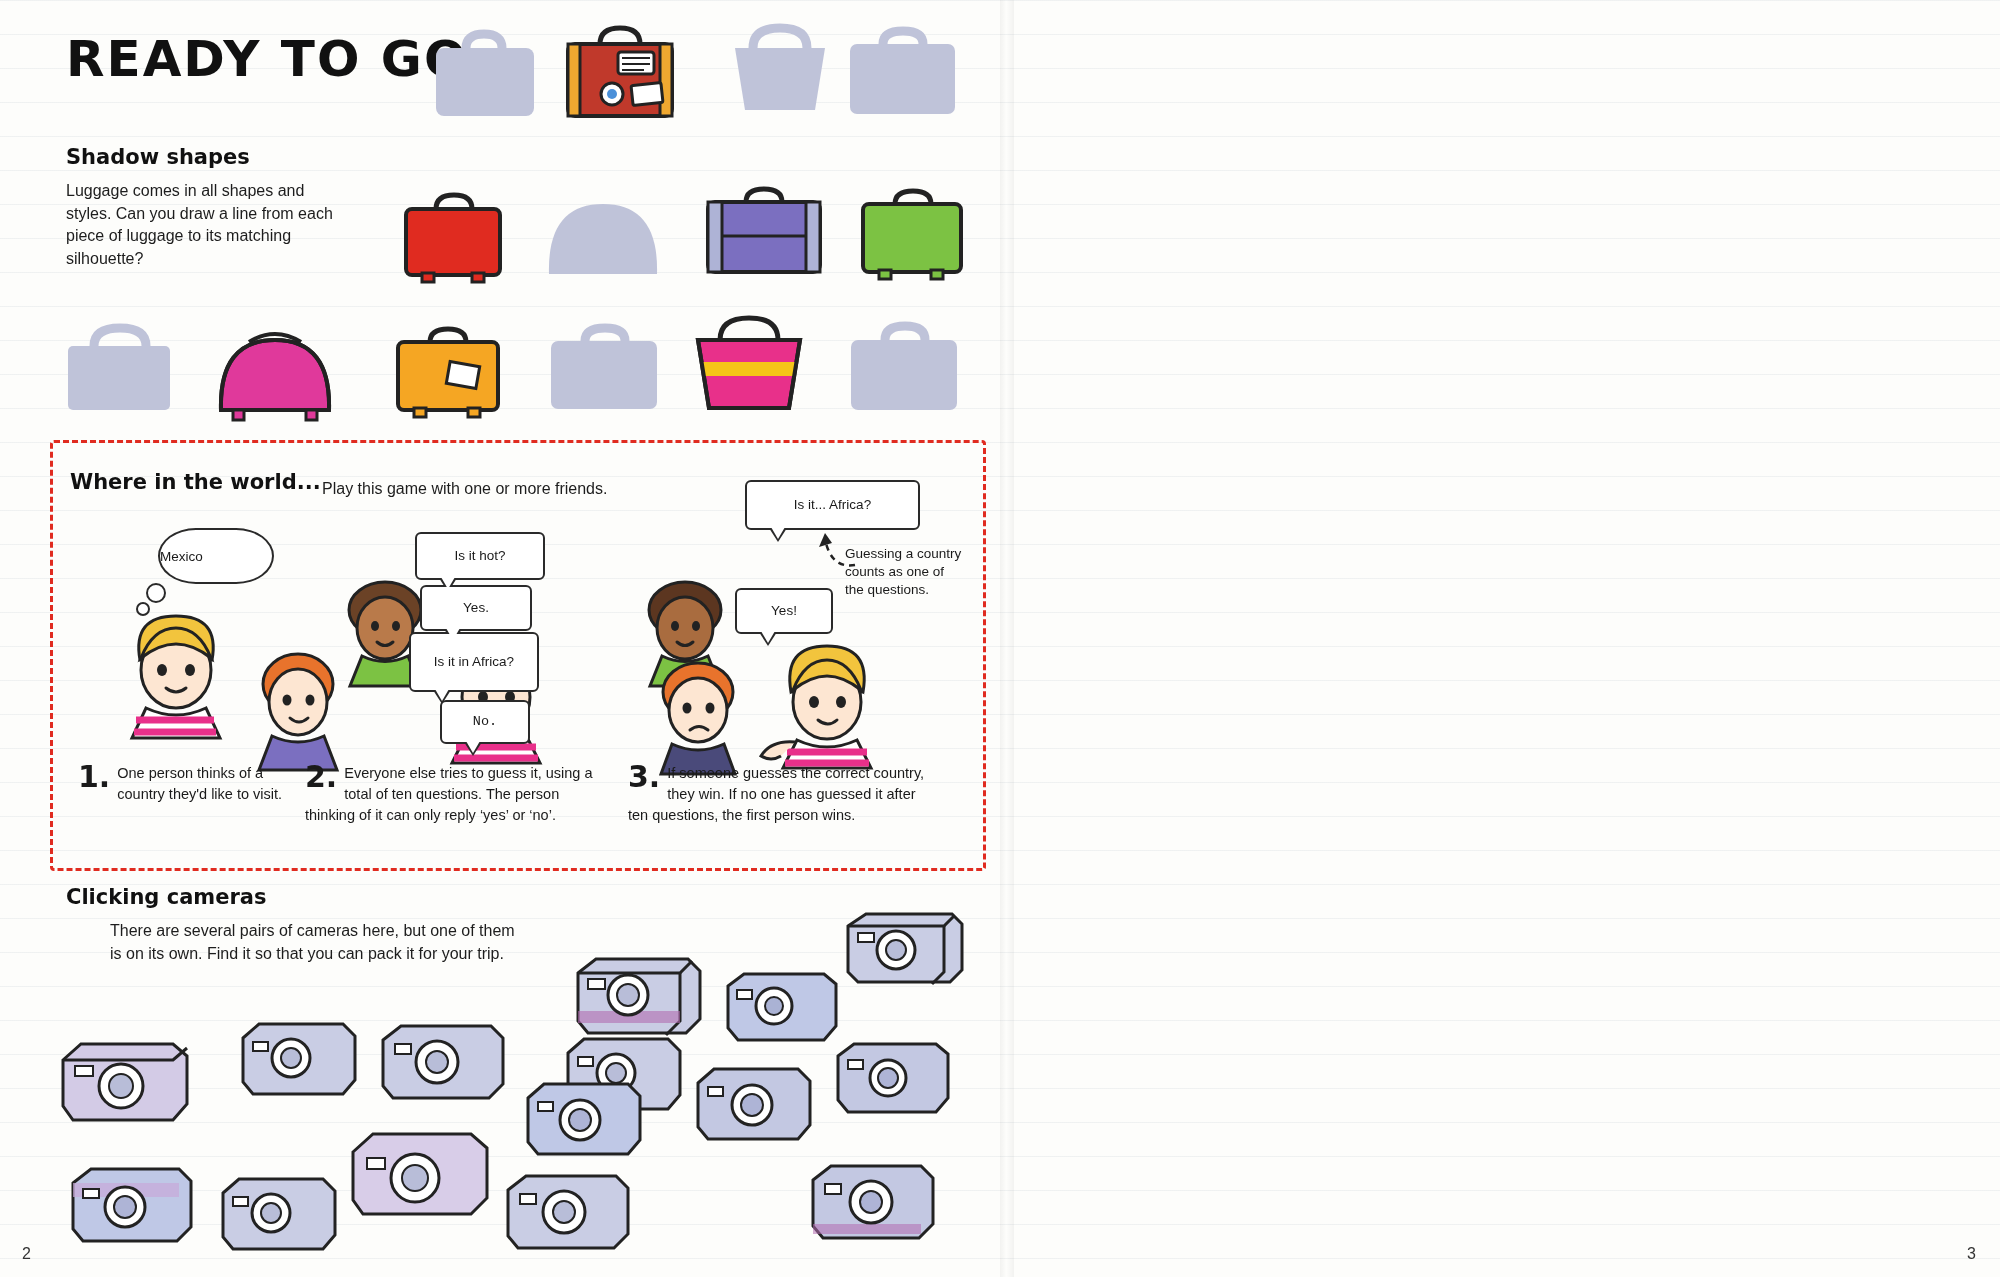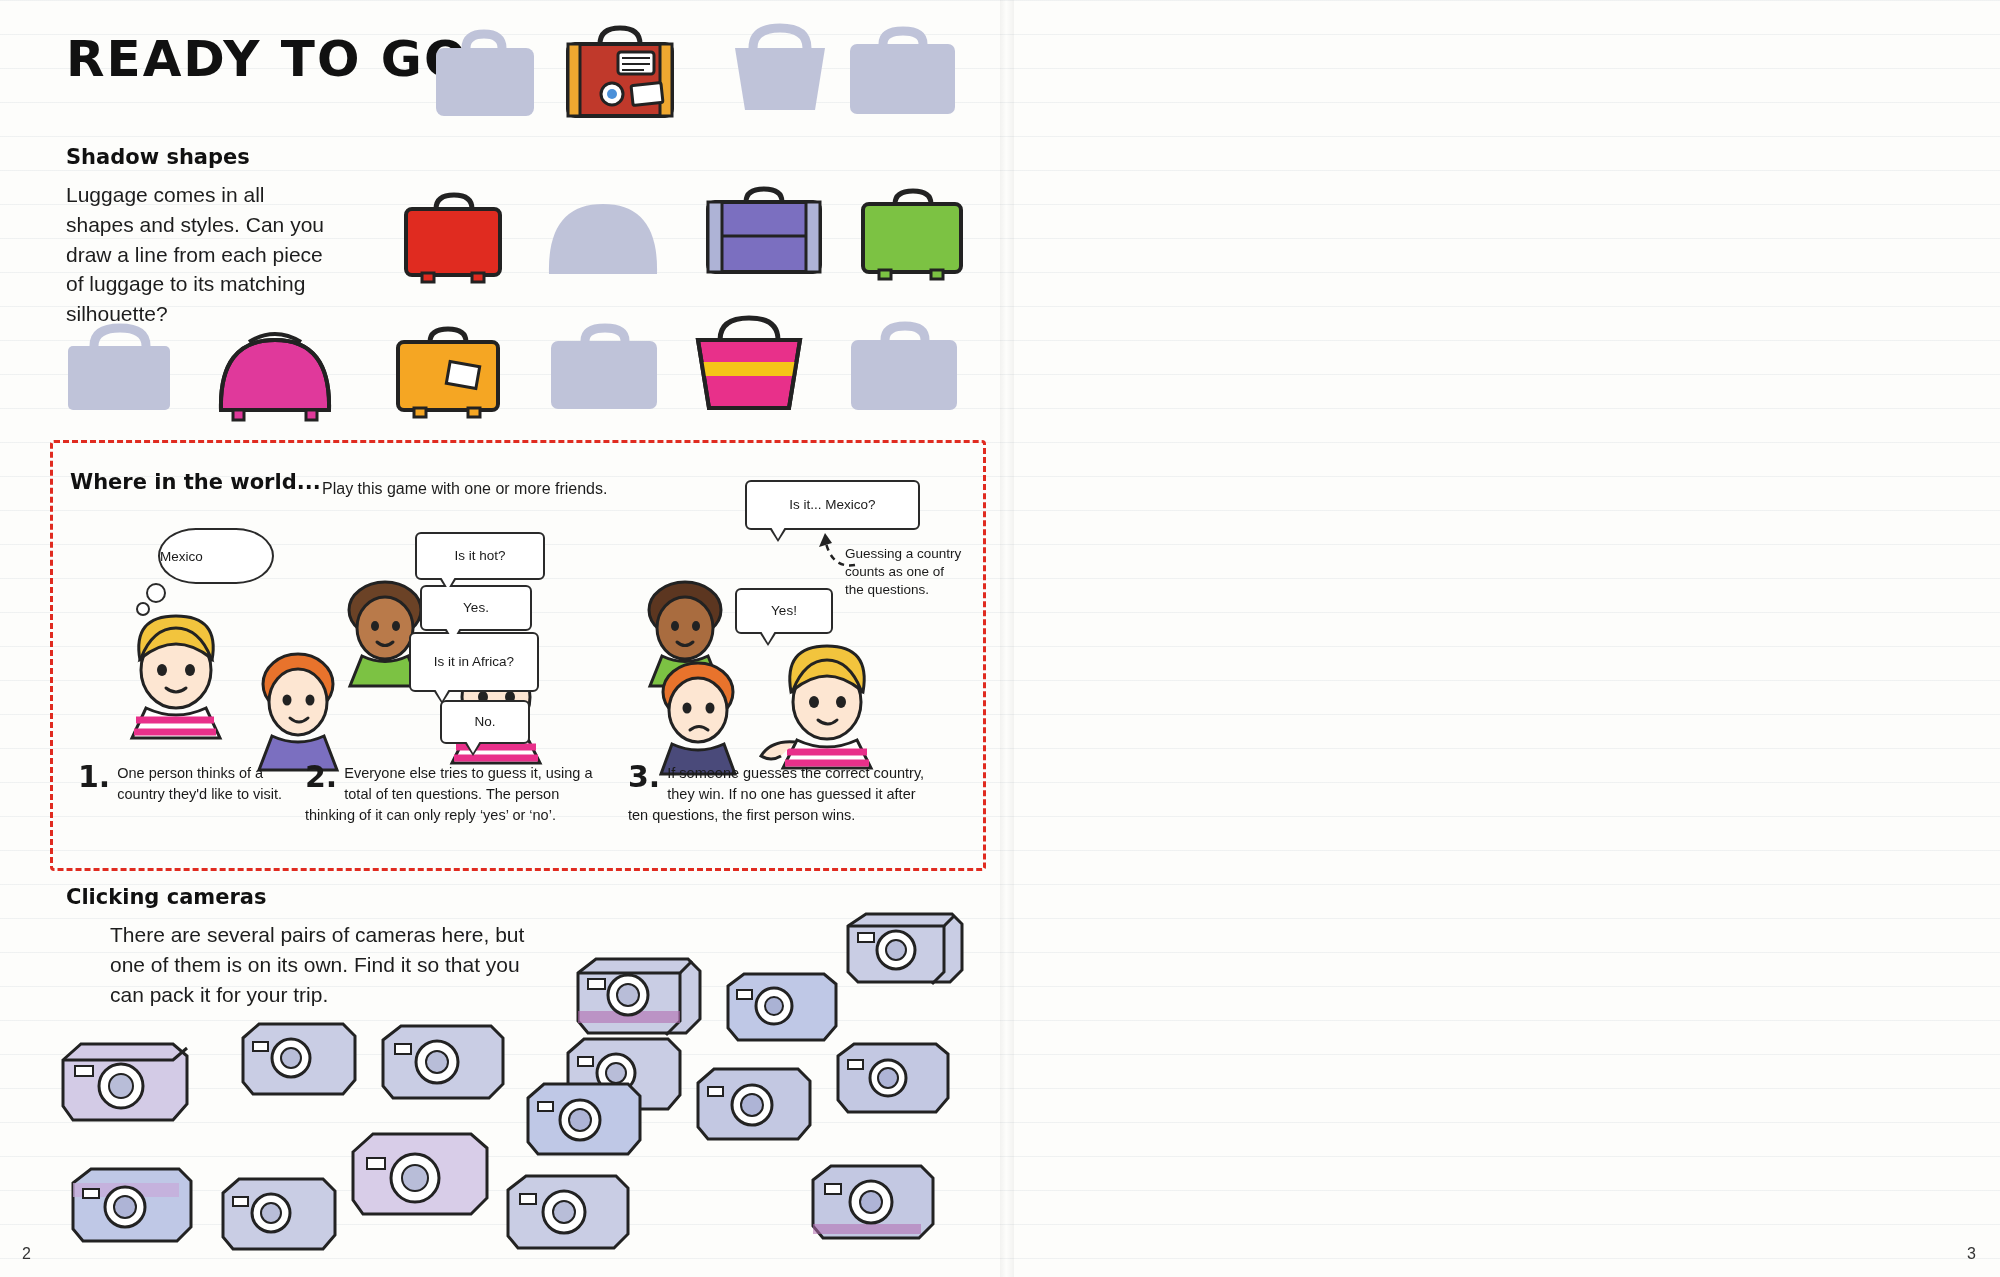--- a/index.html
+++ b/index.html
@@ -29,21 +29,21 @@
     position:absolute;left:66px;top:30px;margin:0;
     font-size:50px;letter-spacing:2px;font-weight:700;
     font-family:"DejaVu Sans", sans-serif;
     color:#111;
   }
   .h2{
     font-family:"DejaVu Sans", sans-serif;
     font-size:21px;font-weight:700;color:#111;
   }
   .body{
-    font-size:21px;line-height:1.42;color:#1d1d1d;
+    font-size:16px;line-height:1.42;color:#1d1d1d;
   }
 
   .blk{position:absolute;}
 
   
   #shadow-shapes-heading{left:66px;top:145px;}
   #shadow-shapes-text{left:66px;top:180px;width:270px;}
   .lug{position:absolute;}
 
   
@@ -330,25 +330,25 @@
 
   <div class="bubble square tail" style="left:415px;top:532px;width:110px;height:36px;">
     <span>Is it hot?</span>
   </div>
   <div class="bubble square tail" style="left:420px;top:585px;width:92px;height:34px;">
     <span>Yes.</span>
   </div>
   <div class="bubble square tail" style="left:385px;top:632px;width:110px;height:48px;line-height:1.15;margin-left:24px;">
     <span>Is it in Africa?</span>
   </div>
-  <div class="bubble square tail" style="left:440px;top:700px;width:70px;height:32px;">
+  <div class="bubble square tail" style="left:440px;top:700px;width:70px;height:32px;font-family:Liberation Mono, monospace;">
     <span>No.</span>
   </div>
   <div class="bubble square tail" style="left:745px;top:480px;width:155px;height:38px;">
-    <span>Is it... Mexico?</span>
+    <span>Is it... Africa?</span>
   </div>
   <div class="bubble square tail" style="left:735px;top:588px;width:78px;height:34px;">
     <span>Yes!</span>
   </div>
 
   <div class="lug" style="left:795px;top:525px;">
     <svg width="70" height="45" viewBox="0 0 70 45">
       <path d="M60 40 q-24 4 -30 -26" fill="none" stroke="#222" stroke-width="2.5" stroke-dasharray="6 5"></path>
       <path d="M30 8 l-6 14 l13 -4 z" fill="#222"></path>
     </svg>

